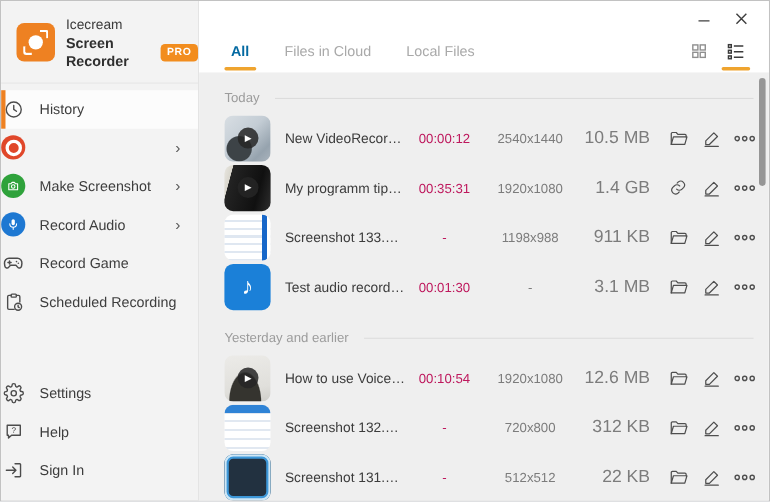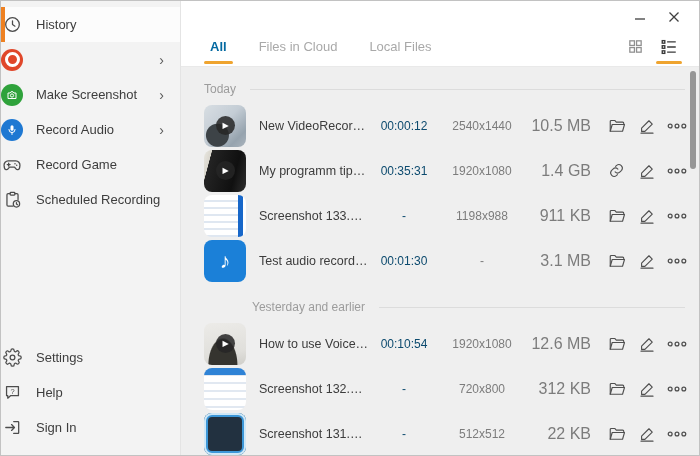--- a/index.html
+++ b/index.html
@@ -91,37 +91,51 @@
   [data-thumb="video-light2"]{ background:
     radial-gradient(ellipse at 45% 100%, #35342f 0 14px, transparent 15px),
     linear-gradient(170deg,#ecebe8 0%,#e0dfdb 70%,#cfcec9 100%); }
   [data-thumb="doc-list"]{ background:
     linear-gradient(to bottom,#2f83d6 0 7px, transparent 7px),
     repeating-linear-gradient(to bottom,#ffffff 0 6px,#e1e8f1 6px 8px); background-color:#fff; }
   [data-thumb="img-dark"]{ background:#223140;
     box-shadow: inset 0 0 0 2px #cfe7f6, inset 0 0 0 4px #3d97d8; }
   .fname{ flex:1; min-width:0; font-size:12.5px; color:#3c3c3c; white-space:nowrap;
     overflow:hidden; text-overflow:ellipsis; }
-  .fdur{ width:70px; flex:none; text-align:center; font-size:12px; color:#0c4a6e; }
+  .fdur{ width:70px; flex:none; text-align:center; font-size:12px; color:#be185d; }
   .fres{ width:86px; flex:none; text-align:center; font-size:12px; color:#7c7c7c; }
   .fsize{ width:66px; flex:none; text-align:right; font-size:16px; color:#7c7c7c; }
   .actions{ flex:none; display:flex; align-items:center; gap:11px; margin-left:16px; width:80px;
     justify-content:flex-end; }
   .action-btn{ width:20px; height:20px; display:flex; align-items:center; justify-content:center;
     cursor:pointer; }
   .action-stroke{ stroke:#4f4f4f; fill:none; stroke-width:1.5; stroke-linecap:round; stroke-linejoin:round; }
   .scrollbar-thumb{ position:absolute; right:3px; top:4px; width:6px; height:98px;
     border-radius:3px; background:#969696; cursor:pointer; }
 </style>
 </head>
 <body>
 
 <div class="window">
 
   <div class="sidebar">
+    <div class="logo-block">
+      <span class="logo-mark">
+        <span class="corner-tr"></span>
+          <span class="corner-bl"></span>
+          <span class="dot"></span>
+      </span>
+      <span class="logo-text">
+        <span class="logo-line1">Icecream</span>
+        <span class="logo-line2">
+          <span>Screen Recorder</span>
+          <span class="pro-badge">PRO</span>
+        </span>
+      </span>
+    </div>
 
     <div class="nav">
       <div class="nav-item active">
         <span class="nav-icon">
           <svg width="19" height="19" viewBox="0 0 24 24">
               <circle class="gray-stroke" cx="12" cy="12" r="8.6"></circle>
               <path class="gray-stroke" d="M12 7.4V12l3.1 2.1"></path>
             </svg>
         </span>
         <span>History</span>
@@ -388,21 +402,21 @@
                 <g fill="none" stroke="#4f4f4f" stroke-width="1.4">
                   <circle cx="3.5" cy="4" r="2.1"></circle>
                   <circle cx="11" cy="4" r="2.1"></circle>
                   <circle cx="18.5" cy="4" r="2.1"></circle>
                 </g>
               </svg>
             </span>
         </div>
       </div>
 
-      <div class="section-header" style="margin-top:12px;margin-left:48px;">
+      <div class="section-header" style="margin-top:12px;">
         <span class="section-title">Yesterday and earlier</span>
         <span class="section-line"></span>
       </div>
 
       <div class="row">
         <div class="thumb" data-thumb="video-light2">
           <span class="play-badge"></span>
         </div>
         <div class="fname">How to use Voice recorder.mp4</div>
         <div class="fdur">00:10:54</div>

